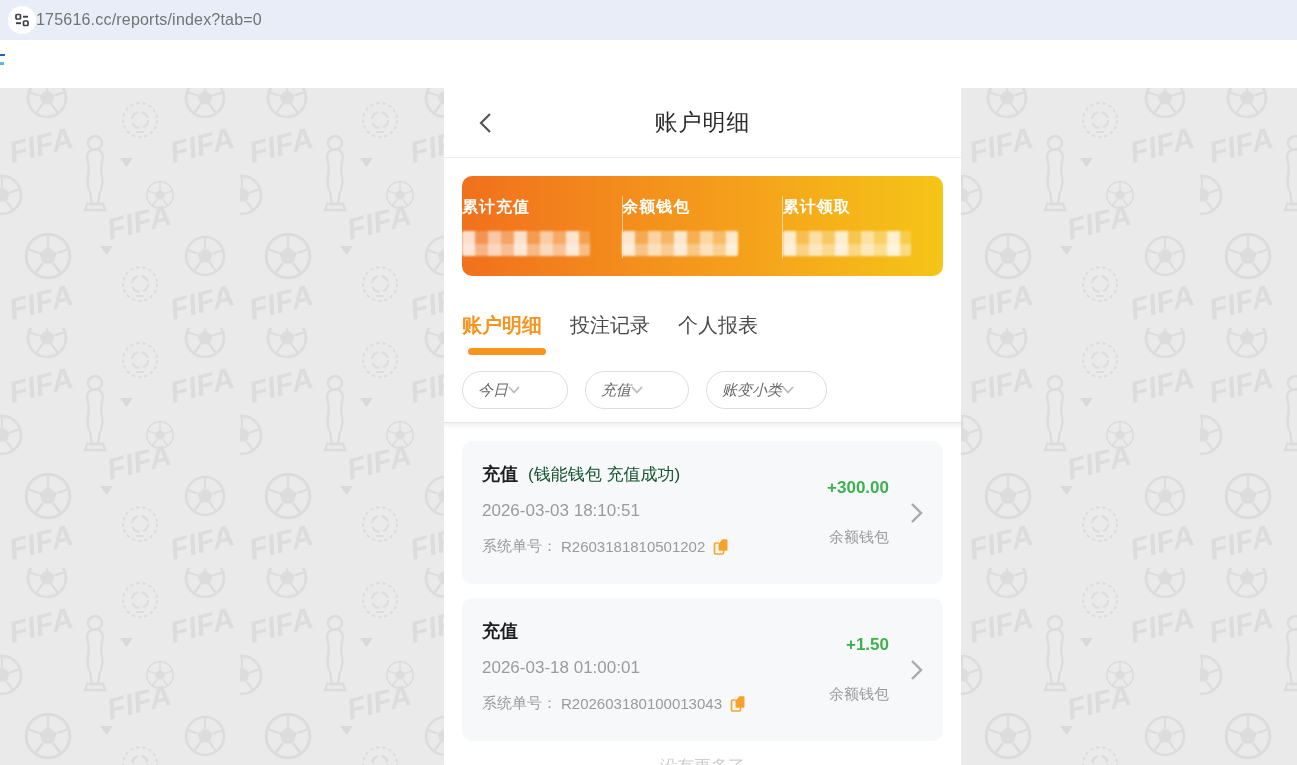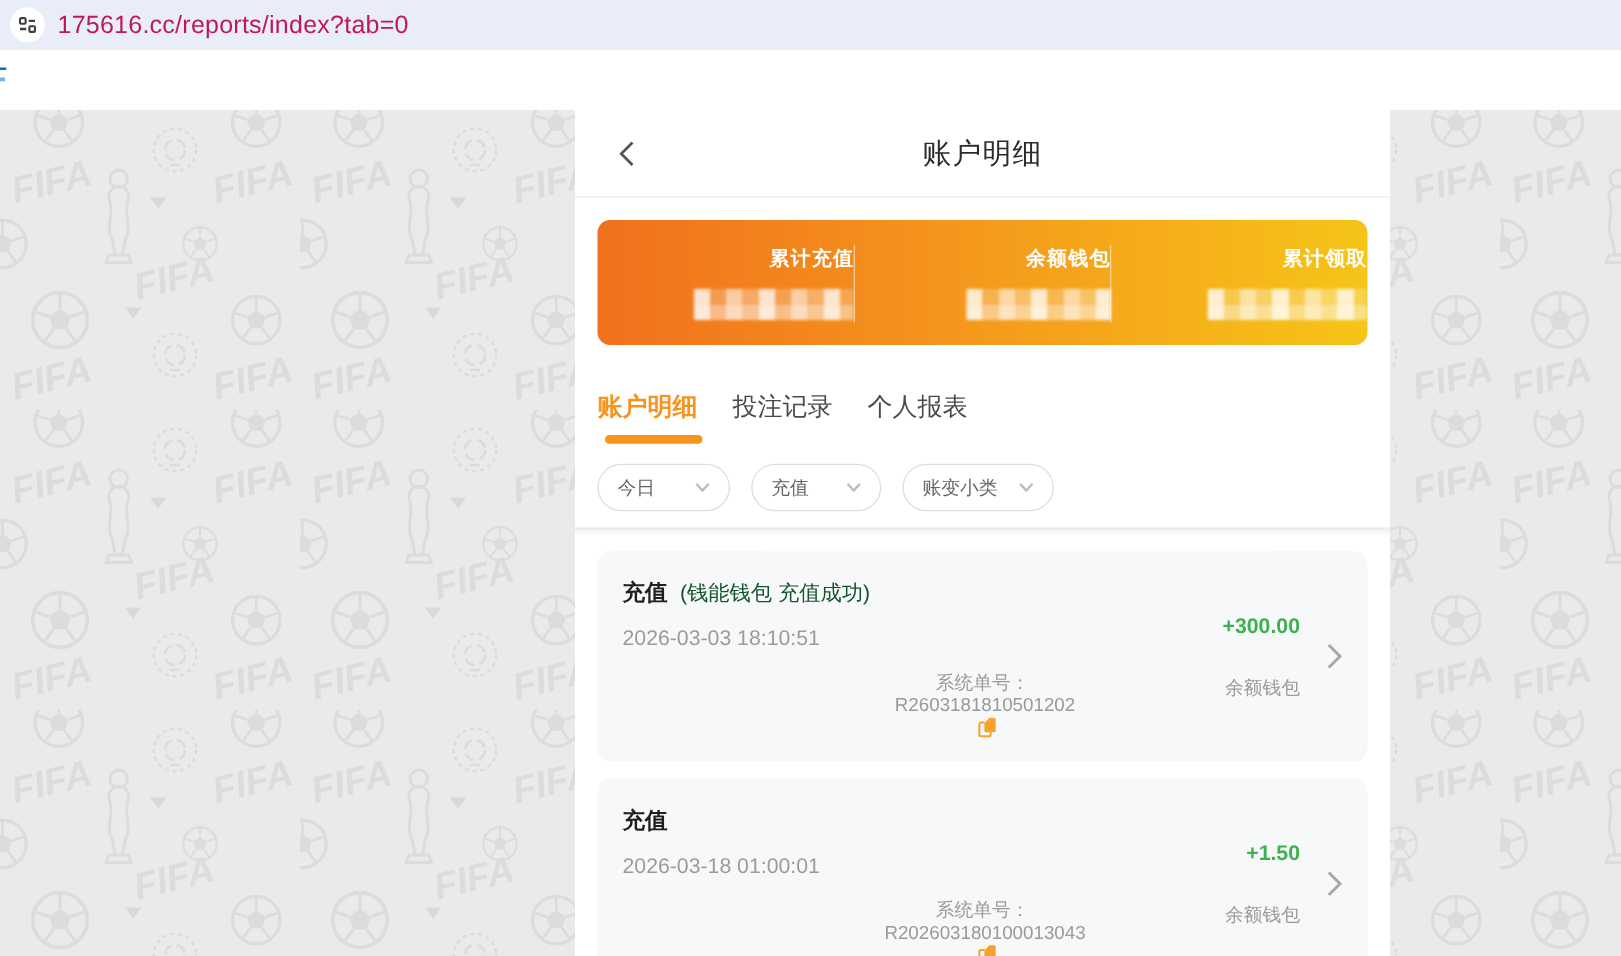--- a/index.html
+++ b/index.html
@@ -4,80 +4,80 @@
 <style>
   * { margin:0; padding:0; box-sizing:border-box; }
   html,body { width:1297px; height:765px; overflow:hidden; background:#fff;
     font-family:"Liberation Sans","DejaVu Sans",sans-serif; }
 
   
   .browser-bar { position:absolute; left:0; top:0; width:1297px; height:40px;
     background:#e9edf8; display:flex; align-items:center; }
   .site-icon-wrap { width:28px; height:28px; background:#fff; border-radius:50%;
     margin-left:8px; display:flex; align-items:center; justify-content:center; }
-  .url-text { margin-left:10px; font-size:20px; color:#be185d; letter-spacing:.2px; }
+  .url-text { font-size:16px; color:#737373; letter-spacing:.2px; }
   .artifact { position:absolute; left:0; top:54px; width:5px; }
   .artifact .d1 { width:5px; height:2px; background:#1f66b0; margin-bottom:6px; }
   .artifact .d2 { width:4px; height:3px; background:#6ab4e2; }
 
   
   .bg-svg { position:absolute; left:0; top:88px; }
 
   
-  .app { position:absolute; left:460px; top:88px; width:652px; height:677px;
+  .app { position:absolute; left:444px; top:88px; width:517px; height:677px;
     background:#fff; overflow:hidden; }
 
   .app-header { height:70px; position:relative; border-bottom:1px solid #ededed;
     display:flex; align-items:center; justify-content:center; }
   .back-btn { position:absolute; left:28px; top:50%; transform:translateY(-50%);
     width:26px; height:26px; display:flex; align-items:center; justify-content:center; cursor:pointer; }
   .page-title { font-size:23px; font-weight:500; color:#2b2b2b; letter-spacing:1px; }
 
   
   .summary-wrap { padding:18px 18px 16px; }
   .grad-card { position:relative; height:100px; border-radius:10px;
     background:linear-gradient(90deg,#f1701d 0%,#f59e1c 55%,#f5c517 100%);
     display:flex; }
-  .stat { flex:1; display:flex; flex-direction:column; align-items:flex-end; }
+  .stat { flex:1; display:flex; flex-direction:column; align-items:flex-start; }
   .stat-label { margin-top:21px; font-size:16px; font-weight:bold; color:#fff; letter-spacing:1px; }
   .mosaic { margin-top:13px; height:25px; border-radius:2px;
     background-image:
       repeating-linear-gradient(90deg, rgba(255,255,255,.85) 0 13px, rgba(255,255,255,.25) 13px 26px,
         rgba(255,255,255,.65) 26px 39px, rgba(255,255,255,.35) 39px 52px),
       repeating-linear-gradient(0deg, rgba(255,255,255,.35) 0 12px, rgba(255,255,255,0) 12px 25px);
     filter:blur(1.2px); opacity:.92; }
   .m1 { width:128px; } .m2 { width:116px; } .m3 { width:128px; }
   .vdiv { position:absolute; top:20px; width:1px; height:62px; background:rgba(255,255,255,.55); }
   .vdiv.v1 { left:33.3%; } .vdiv.v2 { left:66.6%; }
 
   
   .tabs { margin-top:20px; padding:0 18px; display:flex; gap:28px; }
   .tab { font-size:20px; color:#4a4a4a; cursor:pointer; }
   .tab.active { color:#f7941e; font-weight:bold; }
   .tab-underline { margin:9px 0 0 24px; width:78px; height:7px; border-radius:4px; background:#f7941e; }
 
   
   .filters { margin-top:16px; padding:0 18px 13px; display:flex; gap:17px; }
   .pill { height:38px; border:1px solid #ddd; border-radius:19px; background:#fff;
-    display:flex; align-items:center; justify-content:space-between;
-    padding:0 15px; font-size:15px; color:#666; cursor:pointer; }
+    display:flex; align-items:center; 
+    padding:0 15px; font-size:15px; color:#666; cursor:pointer;font-style:italic; }
   .pill.p1 { width:106px; } .pill.p2 { width:104px; } .pill.p3 { width:121px; }
 
   .filter-shadow { height:7px; border-top:1px solid #e5e5e5;
     background:linear-gradient(rgba(0,0,0,.055),rgba(0,0,0,0)); }
 
   
   .record-list { padding:12px 18px 0; }
   .record-card { position:relative; background:#f7f8fa; border-radius:10px;
     padding:21px 20px 18px; margin-bottom:14px; min-height:143px; cursor:pointer; }
   .row-title { display:flex; align-items:baseline; }
   .rec-type { font-size:18px; font-weight:bold; color:#1f1f1f; }
   .rec-desc { font-size:17px; color:#14532d; margin-left:10px; }
   .rec-date { margin-top:15px; font-size:17px; color:#9b9b9b; }
-  .rec-order { margin-top:16px; font-size:15px; color:#9a9a9a; display:flex; align-items:center;flex-direction:column; }
+  .rec-order { margin-top:16px; font-size:15px; color:#9a9a9a; display:flex; align-items:center; }
   .order-no { margin-left:4px; }
   .copy-btn { margin-left:8px; display:flex; cursor:pointer; }
   .rec-right { position:absolute; top:0; right:54px; height:100%;
     display:flex; flex-direction:column; align-items:flex-end; justify-content:center; gap:30px; }
   .rec-amount { font-size:17px; font-weight:bold; color:#3db14e; }
   .rec-wallet { font-size:15px; color:#9b9b9b; }
   .rec-chevron { position:absolute; right:20px; top:50%; transform:translateY(-50%); }
 
   .no-more { margin-top:8px; text-align:center; font-size:17px; color:#cfcfcf; }
 </style>

